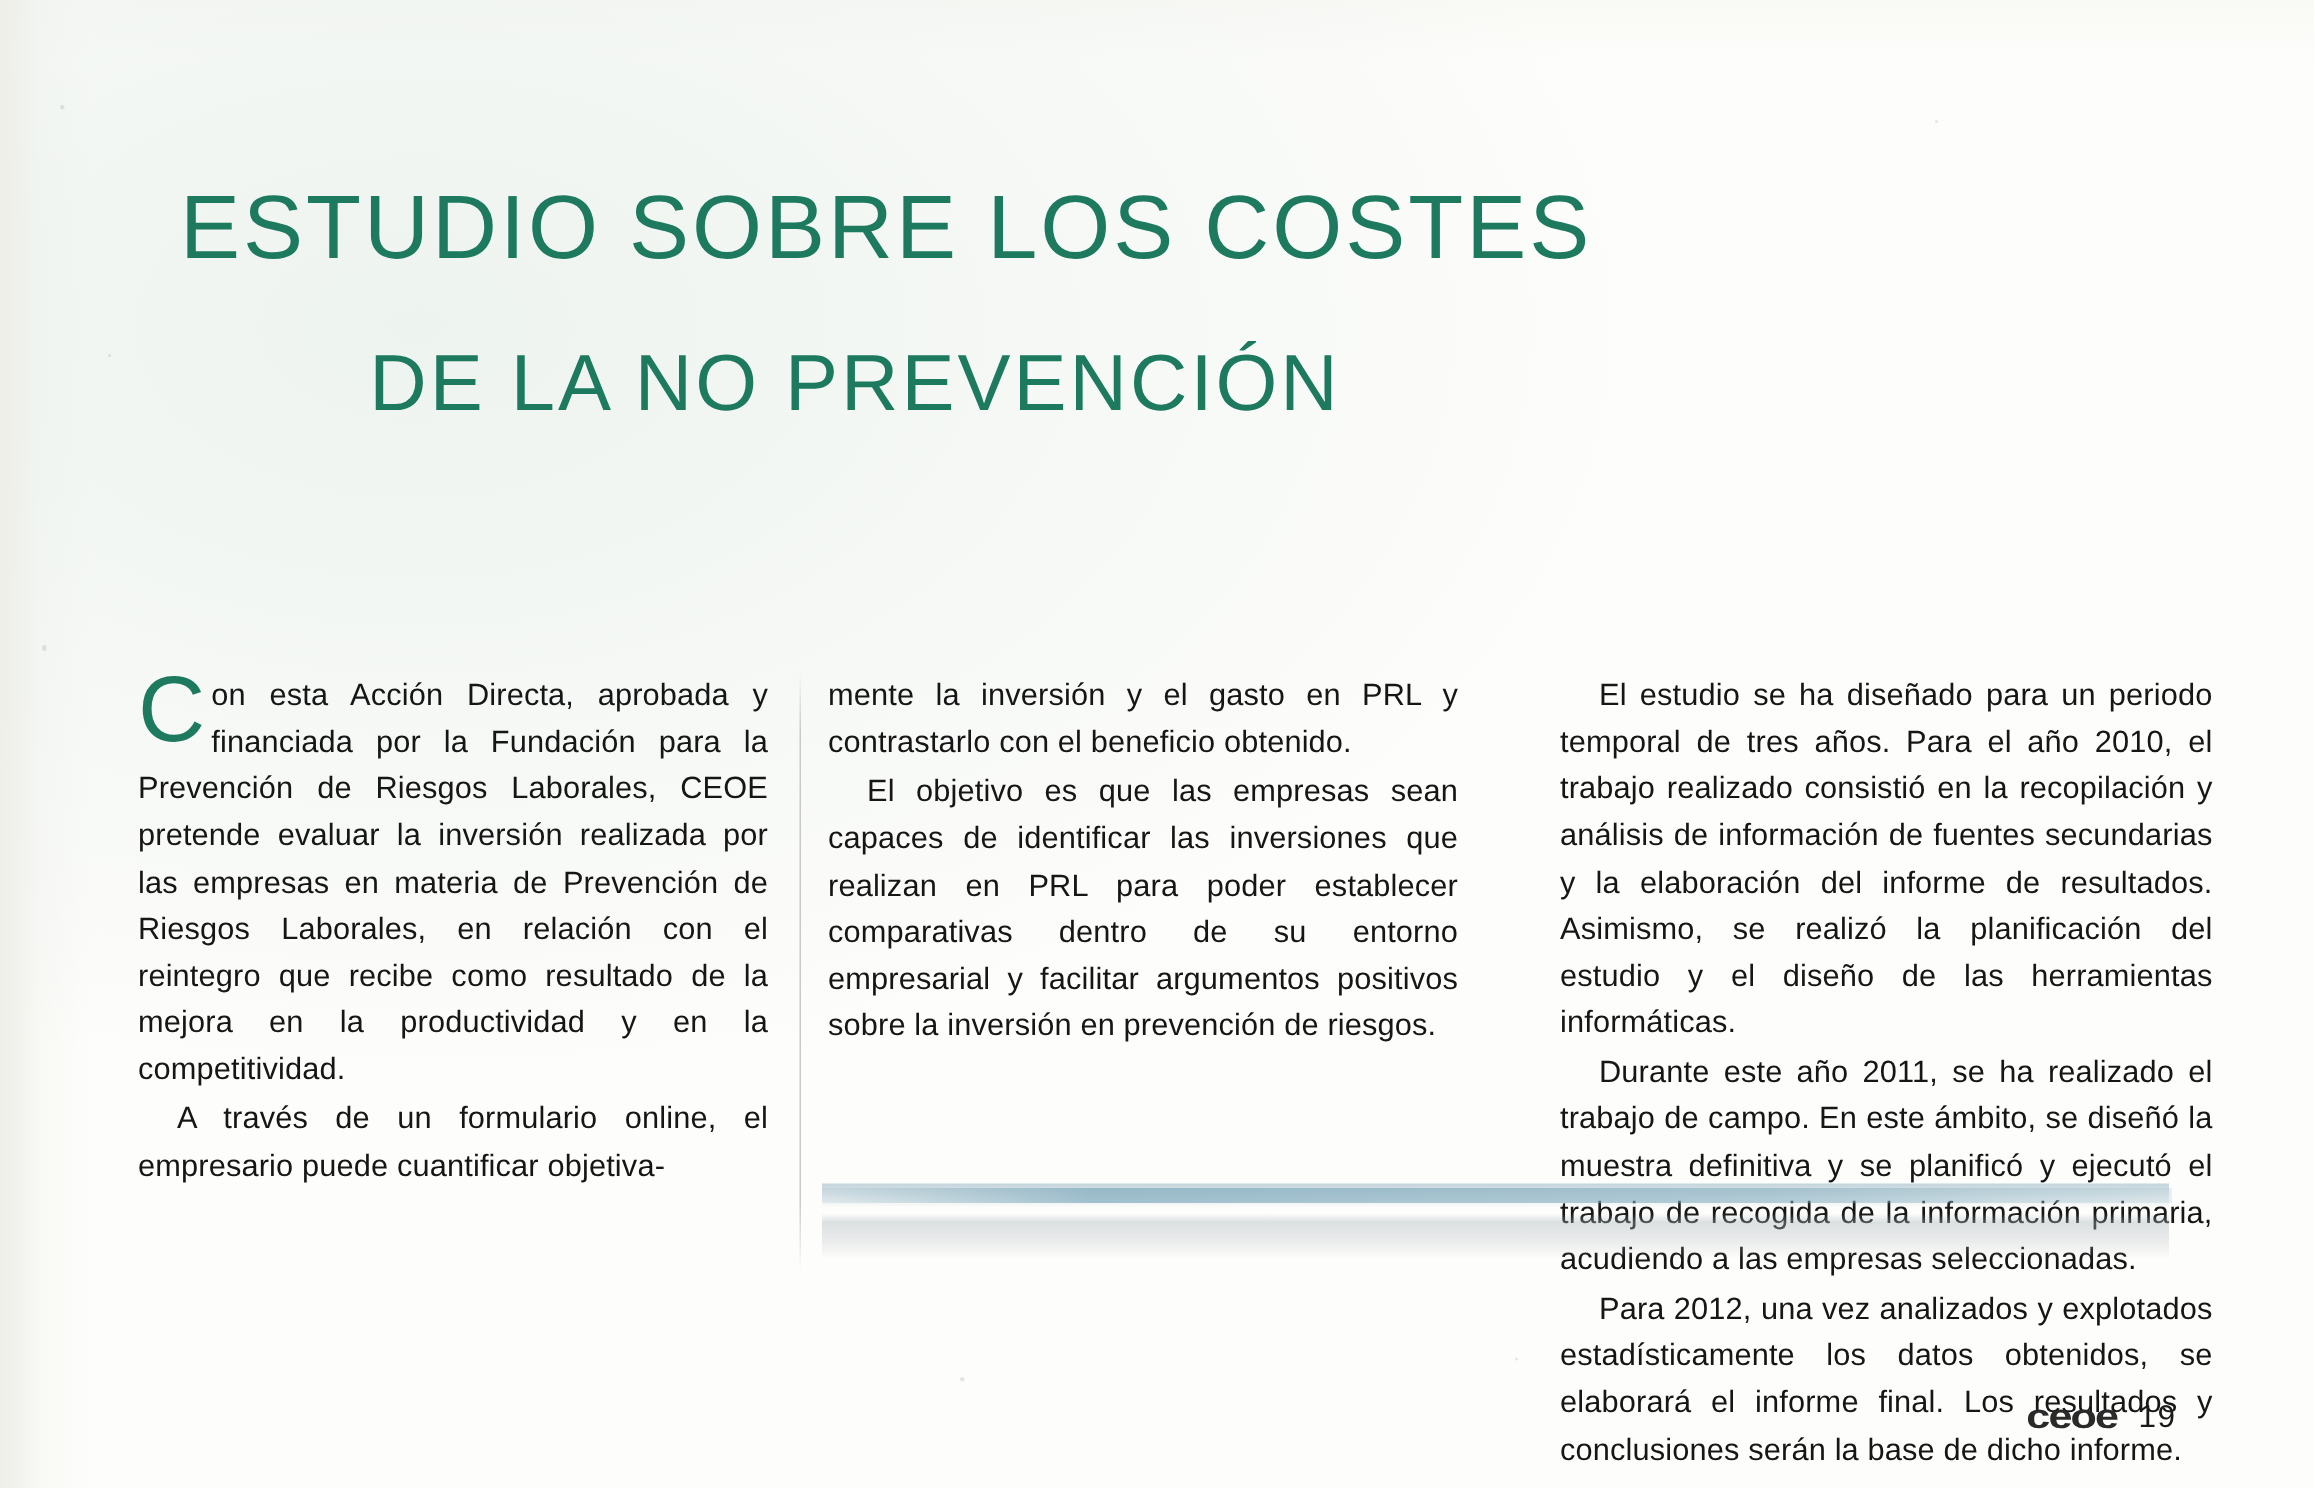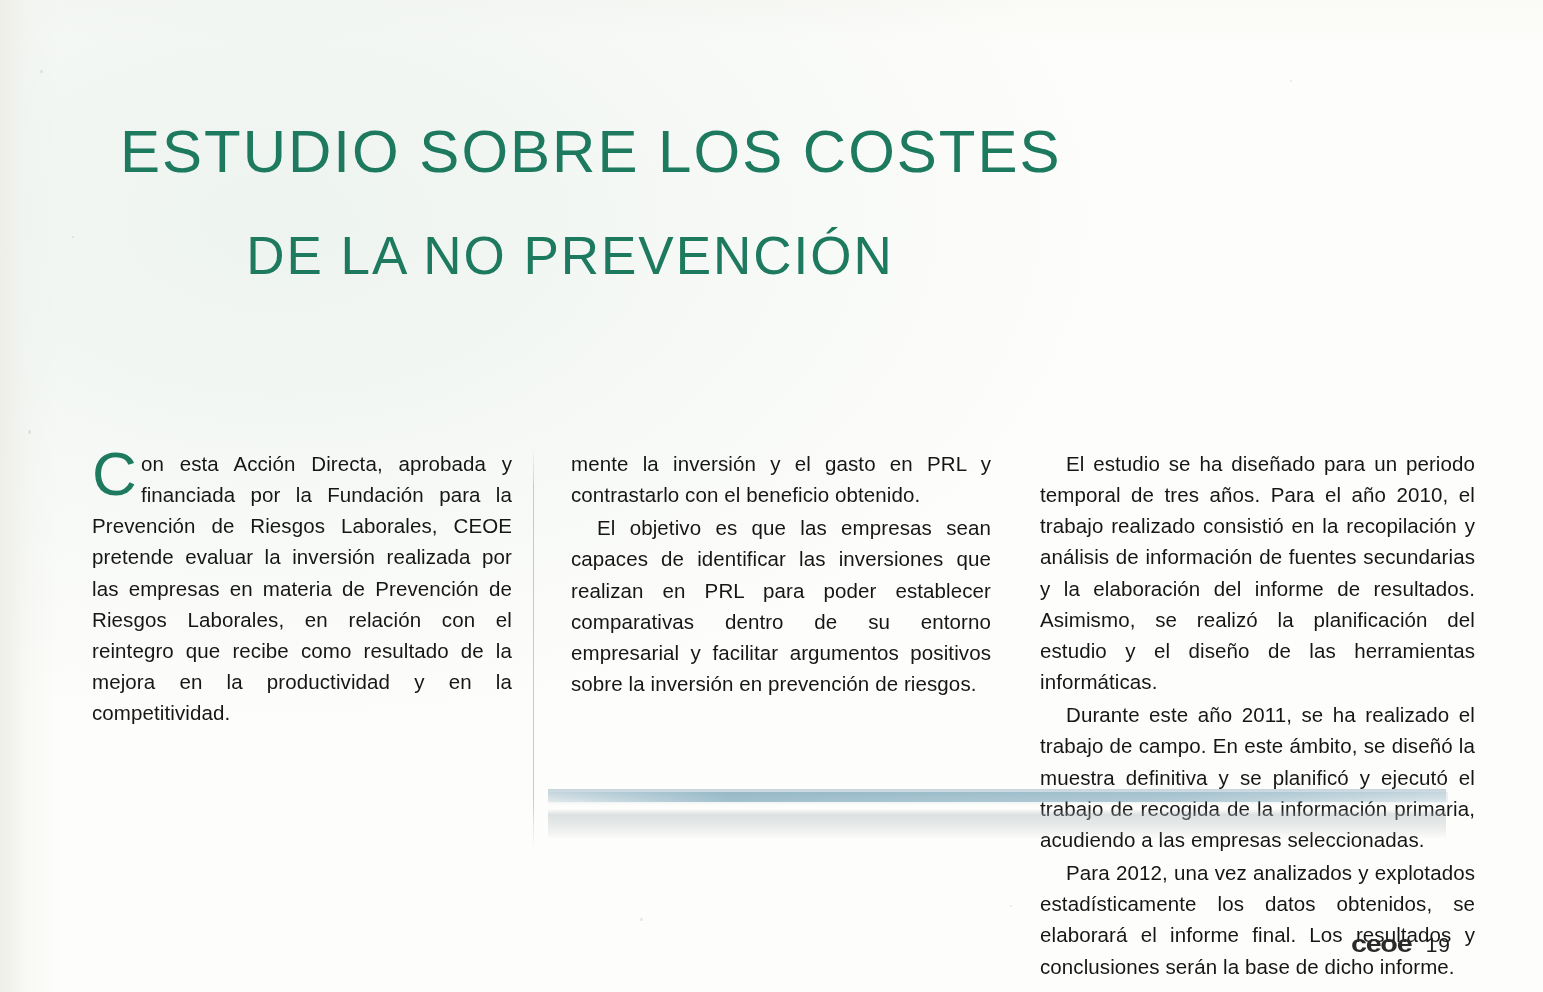--- a/index.html
+++ b/index.html
@@ -59,21 +59,21 @@
     top: 448px;
     width: 1360px;
     height: 420px;
   }
   .col {
     position: absolute;
     top: 0;
     width: 420px;
   }
   .col1 { left: 0px; }
-  .col2 { left: 479px; }
+  .col2 { left: 460px; }
   .col3 { left: 948px; width: 435px; }
 
   .col p {
     margin: 0 0 2px 0;
     font-family: "Liberation Sans", sans-serif;
     font-size: 20.5px;
     line-height: 1.52;
     color: #161616;
     text-align: justify;
     text-indent: 26px;
@@ -174,20 +174,21 @@
     <div class="title-line">ESTUDIO SOBRE LOS COSTES</div>
     <div class="title-line second">DE LA NO PREVENCIÓN</div>
   </div>
 
   <div class="col-rule"></div>
 
   <div class="columns">
 
     <div class="col col1">
       <p class="first dropcap-para"><span class="dropcap">C</span><span>on esta Acción Directa, aprobada y financiada por la Fundación para la Prevención de Riesgos Laborales, CEOE pretende evaluar la inversión realizada por las empresas en materia de Prevención de Riesgos Laborales, en relación con el reintegro que recibe como resultado de la mejora en la productividad y en la competitividad.</span></p>
+      <p>A través de un formulario online, el empresario puede cuantificar objetiva-</p>
     </div>
 
     <div class="col col2">
       <p class="noindent">mente la inversión y el gasto en PRL y contrastarlo con el beneficio obtenido.</p>
       <p>El objetivo es que las empresas sean capaces de identificar las inversiones que realizan en PRL para poder establecer comparativas dentro de su entorno empresarial y facilitar argumentos positivos sobre la inversión en prevención de riesgos.</p>
     </div>
 
     <div class="col col3">
       <p>El estudio se ha diseñado para un periodo temporal de tres años. Para el año 2010, el trabajo realizado consistió en la recopilación y análisis de información de fuentes secundarias y la elaboración del informe de resultados. Asimismo, se realizó la planificación del estudio y el diseño de las herramientas informáticas.</p>
       <p>Durante este año 2011, se ha realizado el trabajo de campo. En este ámbito, se diseñó la muestra definitiva y se planificó y ejecutó el trabajo de recogida de la información primaria, acudiendo a las empresas seleccionadas.</p>

